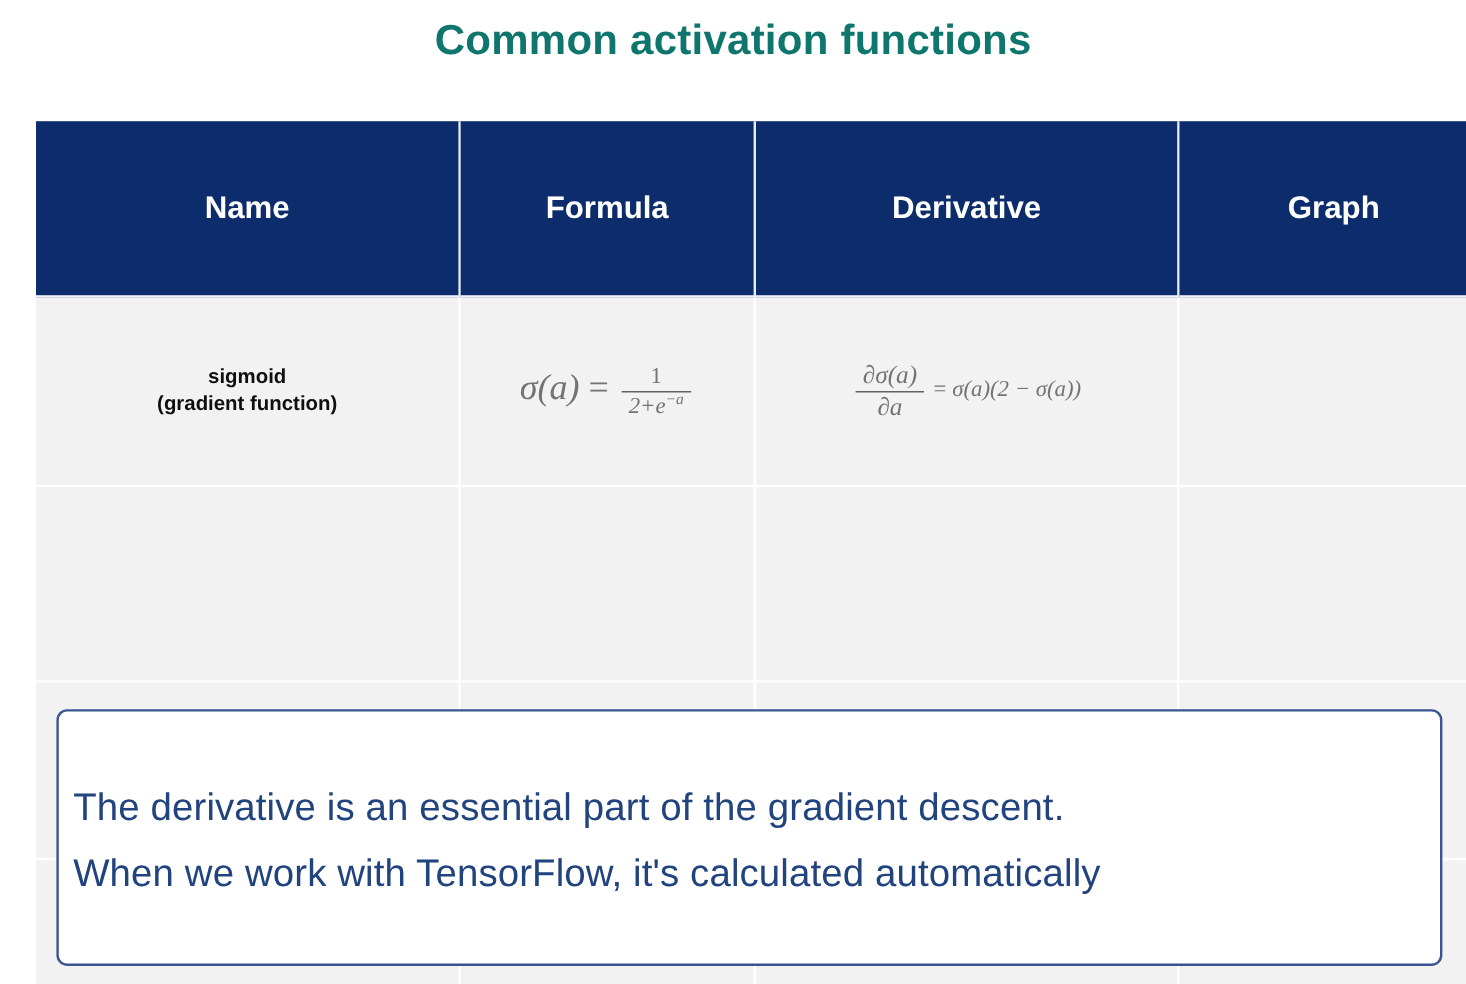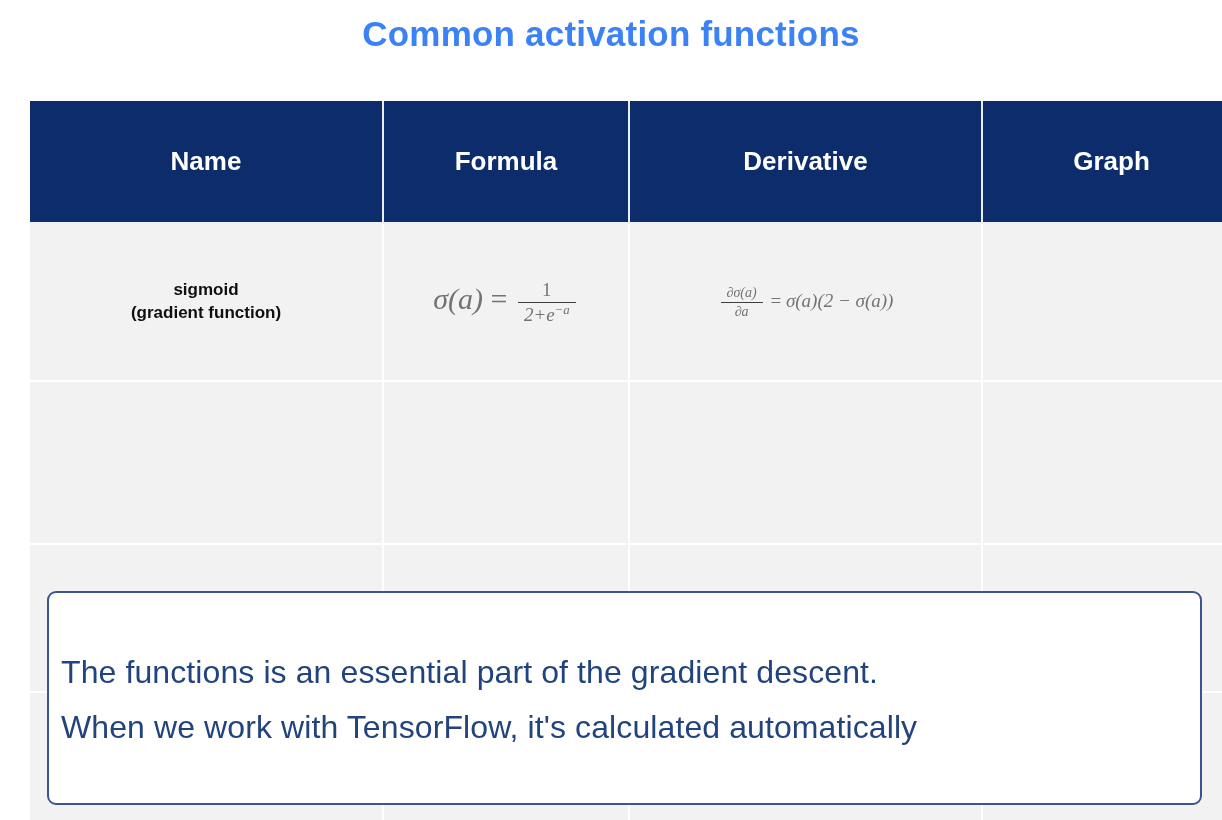--- a/index.html
+++ b/index.html
@@ -17,21 +17,21 @@
 
   
   .slide-title {
     position: absolute;
     left: 0;
     top: 14px;
     width: 1222px;
     text-align: center;
     font-size: 35px;
     font-weight: bold;
-    color: #3b82f6;
+    color: #0f766e;
     letter-spacing: 0.2px;
     white-space: nowrap;
   }
 
   
   .table-wrap {
     position: absolute;
     left: 30px;
     top: 101px;
     width: 1210px;      
@@ -51,21 +51,21 @@
   .act-table th {
     background: #0c2c6b;
     color: #ffffff;
     font-size: 26px;
     font-weight: bold;
     height: 121px;
     text-align: center;
     vertical-align: middle;
     border-right: 2px solid #e9edf5;
     border-bottom: 2px solid #eef1f7;
-    padding: 0;
+    padding: 12px;
   }
   .act-table th:last-child { border-right: none; }
 
   .act-table td {
     background: #f2f2f2;
     border-right: 2px solid #ffffff;
     border-bottom: 2px solid #ffffff;
     padding: 0;
     vertical-align: middle;
     text-align: center;
@@ -105,21 +105,21 @@
   .frac .num {
     display: block;
     padding: 0 6px 1px 6px;
     border-bottom: 1.4px solid #3f3f3f;
   }
   .frac .den {
     display: block;
     padding: 1px 6px 0 6px;
   }
   .frac-lg .num, .frac-lg .den { font-size: 19px; }
-  .frac-sm .num, .frac-sm .den { font-size: 14px; text-align: center; }
+  .frac-sm .num, .frac-sm .den { font-size: 21px; text-align: center; }
 
   sup.exp {
     font-size: 0.68em;
     vertical-align: super;
     line-height: 0;
   }
 
   
   .callout {
     position: absolute;
@@ -210,15 +210,15 @@
         <td></td>
         <td></td>
         <td></td>
         <td></td>
       </tr>
     </tbody>
   </table>
 </div>
 
 <div class="callout">
-  <div class="callout-text">The functions is an essential part of the gradient descent.
+  <div class="callout-text">The derivative is an essential part of the gradient descent.
 When we work with TensorFlow, it's calculated automatically</div>
 </div>
 
 </body></html>

